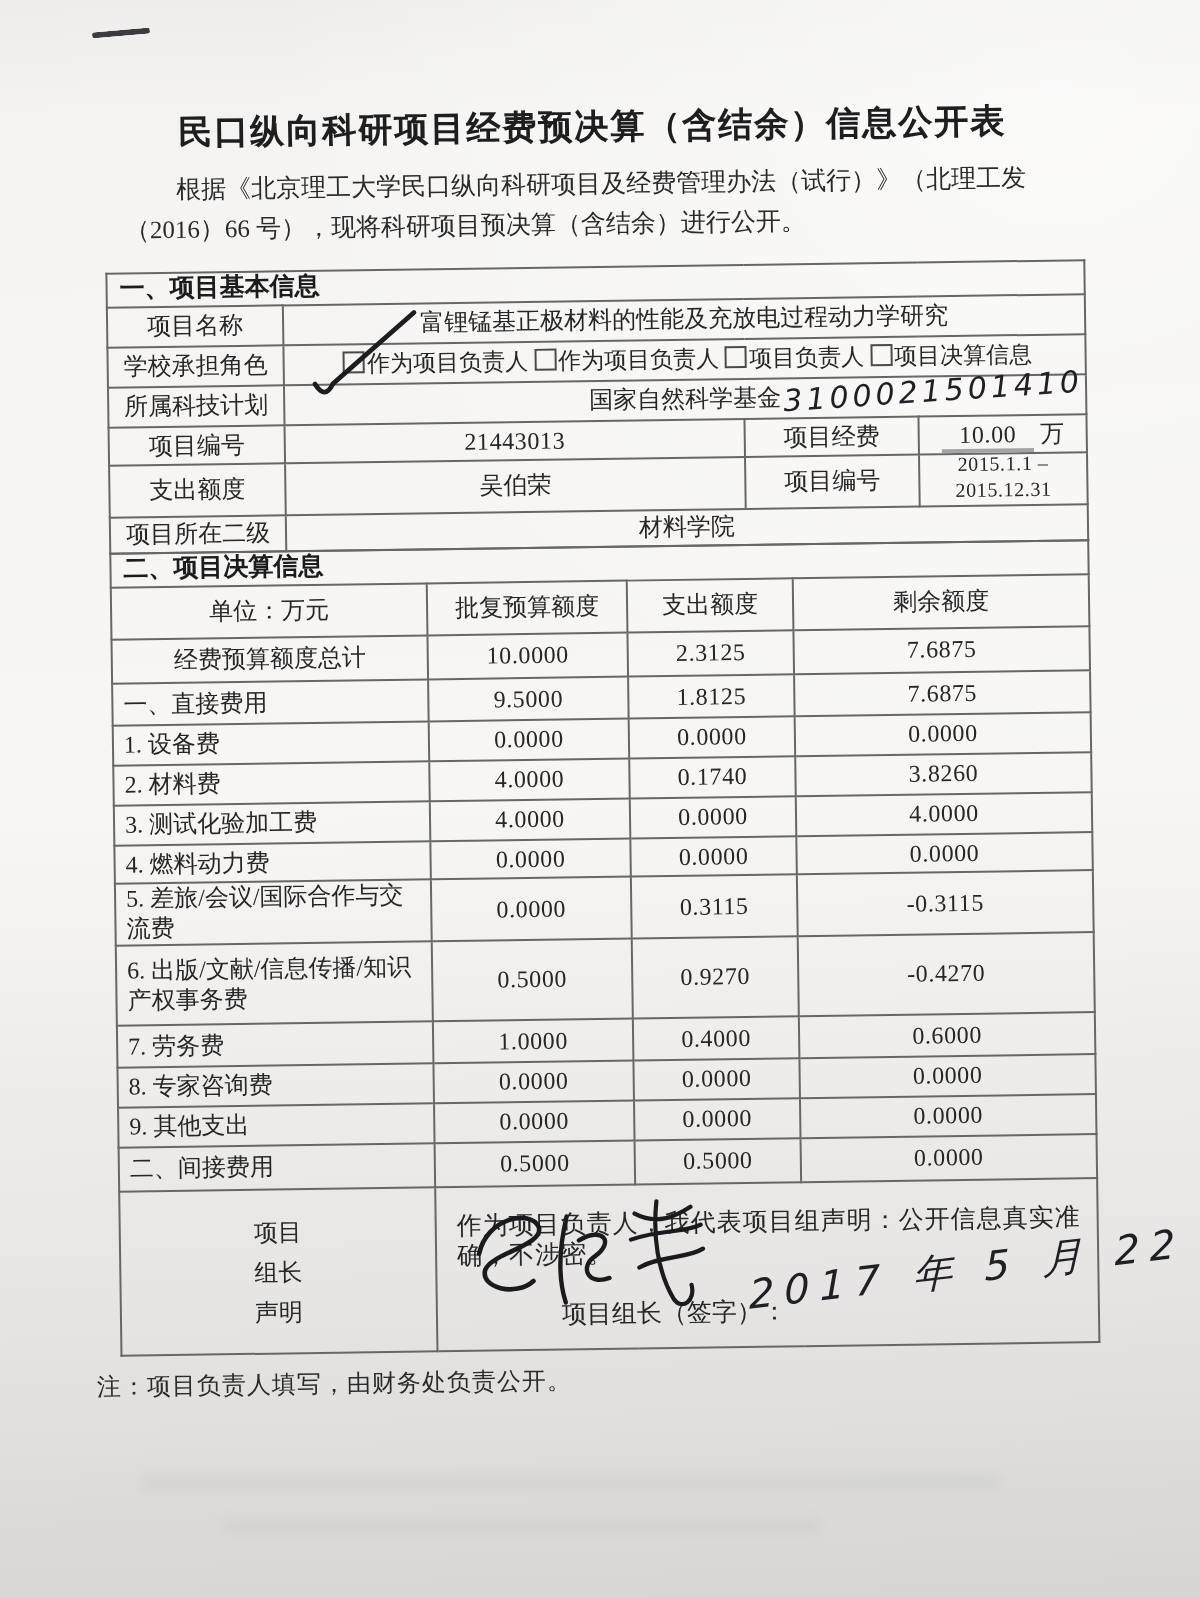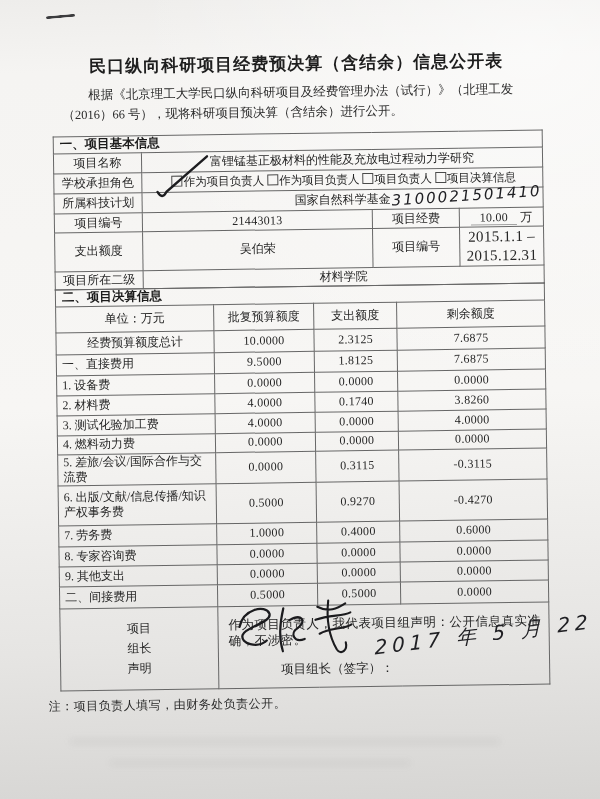--- a/index.html
+++ b/index.html
@@ -26,21 +26,21 @@
   table.budget{margin-top:-1px;}
   td{border:1px solid #676767;font-size:12px;color:#262626;text-align:center;
      vertical-align:middle;padding:0 2px;line-height:1.25;overflow:hidden;}
   td.sec-head{font-family:"Liberation Sans","DejaVu Sans",sans-serif;font-weight:bold;
      font-size:12.5px;text-align:left;padding-left:6px;color:#1c1c1c;}
   td.left{text-align:left;padding-left:5px;}
   .num{font-family:"Liberation Serif","DejaVu Serif",serif;letter-spacing:0.3px;}
   .cbx{display:inline-block;width:9px;height:9px;border:1px solid #4a4a4a;
        margin:0 1px -1px 3px;background:transparent;}
   .opt{font-size:11.5px;white-space:nowrap;}
-  .fund-underline{border-bottom:1px solid #a3a3a3;padding:0 9px;}
+  .fund-underline{border-bottom:6px solid #a3a3a3;padding:0 9px;}
   .decl-side div{font-size:12px;line-height:20px;}
   .decl-cell{text-align:left;padding:7px 8px 4px 10px;position:relative;}
   .decl-statement{font-size:12.5px;letter-spacing:0.5px;}
   .sig-line{margin:14px 0 0 52px;font-size:12.5px;}
 
   .hand{position:absolute;color:#202024;font-family:"DejaVu Sans","Liberation Sans",sans-serif;
         font-style:italic;white-space:nowrap;}
   .hand-number{left:338px;top:137px;font-size:15px;letter-spacing:2px;transform:rotate(-3deg);}
   .hand-date{left:314px;top:570px;font-size:20px;letter-spacing:5px;
      transform:rotate(-6deg) skewX(-6deg);font-weight:500;}
@@ -92,21 +92,21 @@
     <tr style="height:19px">
       <td>项目编号</td>
       <td class="num">21443013</td>
       <td>项目经费</td>
       <td><span class="fund-underline num">10.00</span> <span>万</span></td>
     </tr>
     <tr style="height:19px">
       <td>支出额度</td>
       <td>吴伯荣</td>
       <td>项目编号</td>
-      <td class="num" style="font-size:15px">2015.1.1 – 2015.12.31</td>
+      <td class="num" style="font-size:10px">2015.1.1 – 2015.12.31</td>
     </tr>
     <tr style="height:18px">
       <td>项目所在二级</td>
       <td colspan="3">材料学院</td>
     </tr>
   </tbody>
     </table>
 
   <table class="budget">
     <colgroup>

